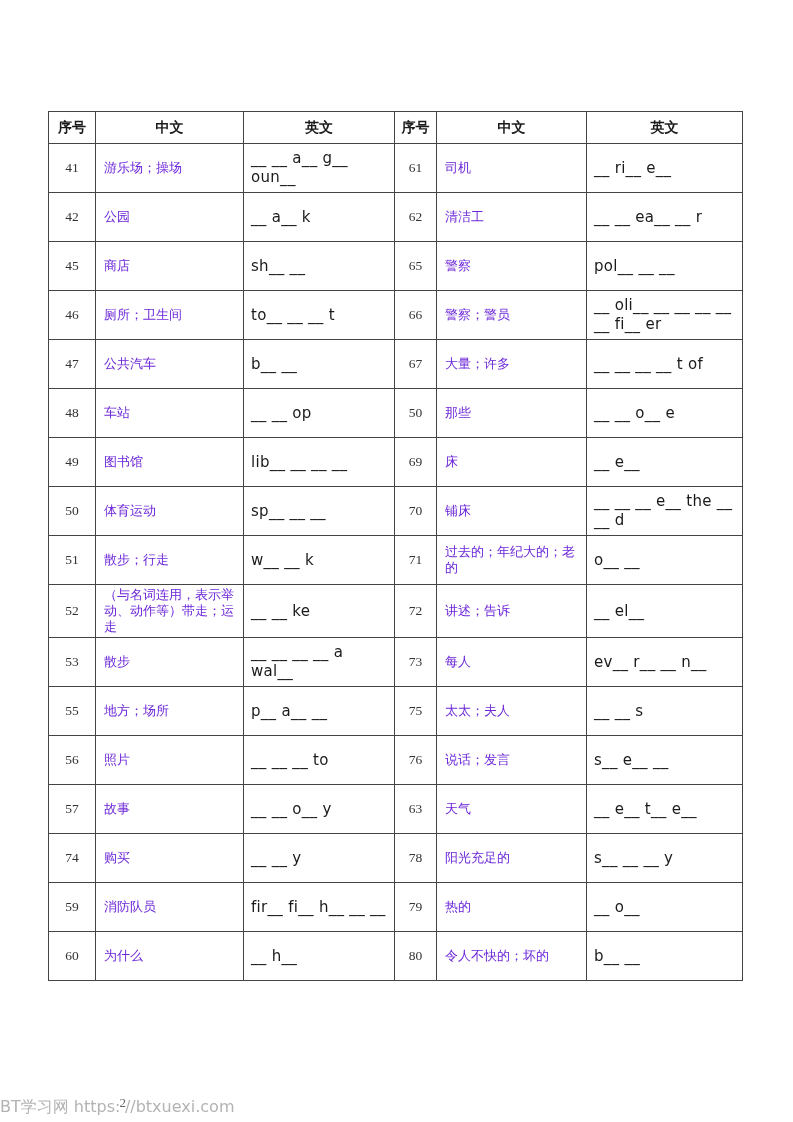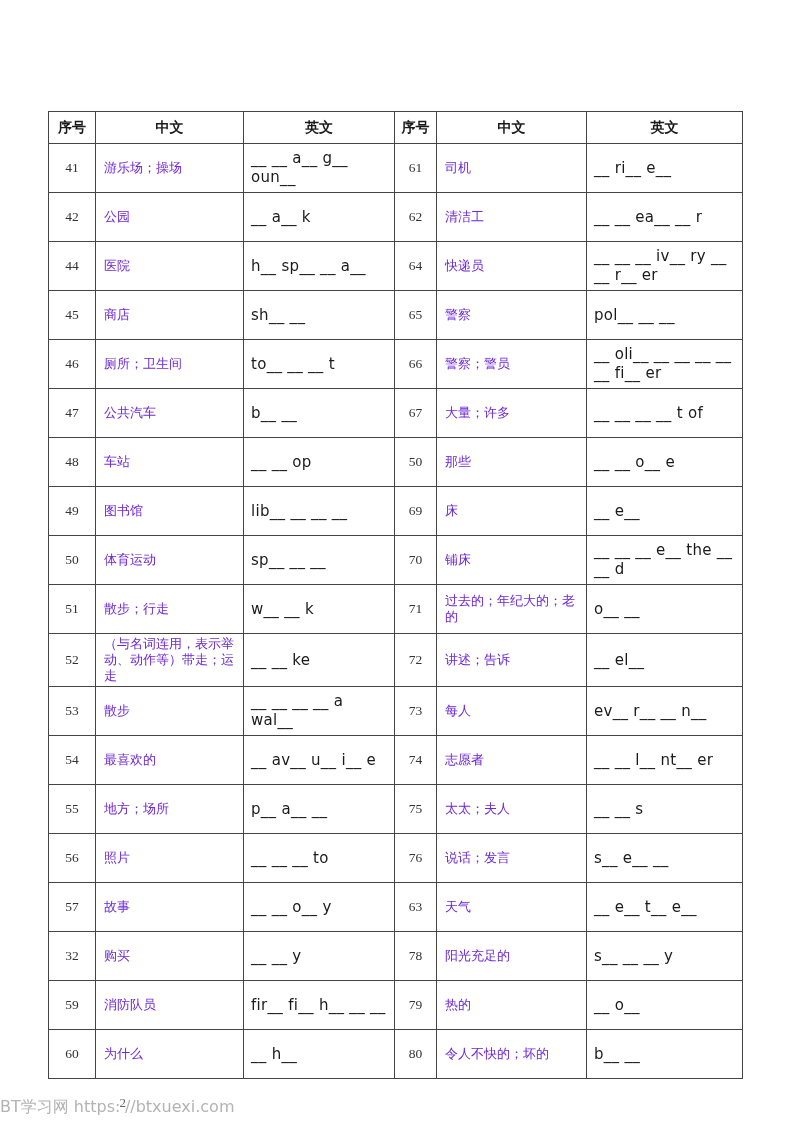--- a/index.html
+++ b/index.html
@@ -90,28 +90,20 @@
     <tr>
       <td class="no">42</td>
       <td class="cn">公园</td>
       <td class="en">__ a__ k</td>
       <td class="no">62</td>
       <td class="cn">清洁工</td>
       <td class="en">__ __ ea__ __ r</td>
     </tr>
 
 
-    <tr>
-      <td class="no">44</td>
-      <td class="cn">医院</td>
-      <td class="en">h__ sp__ __ a__</td>
-      <td class="no">64</td>
-      <td class="cn">快递员</td>
-      <td class="en">__ __ __ iv__ ry __ __ r__ er</td>
-    </tr>
 
     <tr>
       <td class="no">45</td>
       <td class="cn">商店</td>
       <td class="en">sh__ __</td>
       <td class="no">65</td>
       <td class="cn">警察</td>
       <td class="en">pol__ __ __</td>
     </tr>
 
@@ -180,28 +172,20 @@
 
     <tr>
       <td class="no">53</td>
       <td class="cn">散步</td>
       <td class="en">__ __ __ __ a wal__</td>
       <td class="no">73</td>
       <td class="cn">每人</td>
       <td class="en">ev__ r__ __ n__</td>
     </tr>
 
-    <tr>
-      <td class="no">54</td>
-      <td class="cn">最喜欢的</td>
-      <td class="en">__ av__ u__ i__ e</td>
-      <td class="no">74</td>
-      <td class="cn">志愿者</td>
-      <td class="en">__ __ l__ nt__ er</td>
-    </tr>
 
     <tr>
       <td class="no">55</td>
       <td class="cn">地方；场所</td>
       <td class="en">p__ a__ __</td>
       <td class="no">75</td>
       <td class="cn">太太；夫人</td>
       <td class="en">__ __ s</td>
     </tr>
 
@@ -217,21 +201,21 @@
     <tr>
       <td class="no">57</td>
       <td class="cn">故事</td>
       <td class="en">__ __ o__ y</td>
       <td class="no">63</td>
       <td class="cn">天气</td>
       <td class="en">__ e__ t__ e__</td>
     </tr>
 
     <tr>
-      <td class="no">32</td>
+      <td class="no">74</td>
       <td class="cn">购买</td>
       <td class="en">__ __ y</td>
       <td class="no">78</td>
       <td class="cn">阳光充足的</td>
       <td class="en">s__ __ __ y</td>
     </tr>
 
     <tr>
       <td class="no">59</td>
       <td class="cn">消防队员</td>

